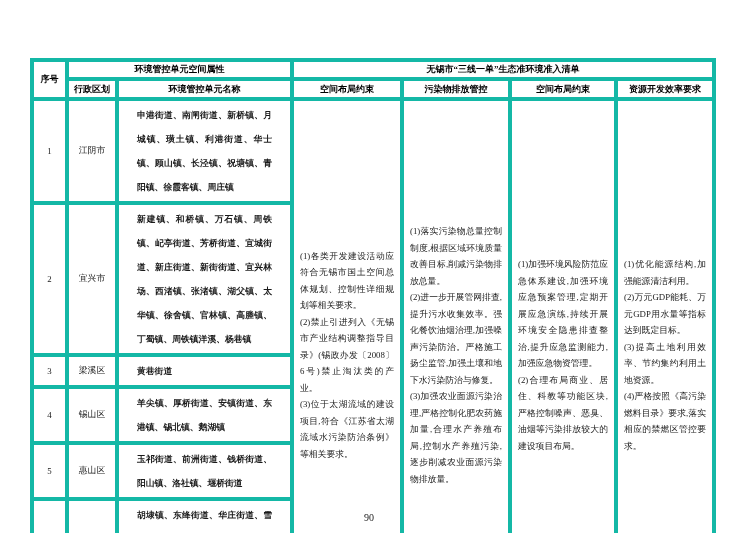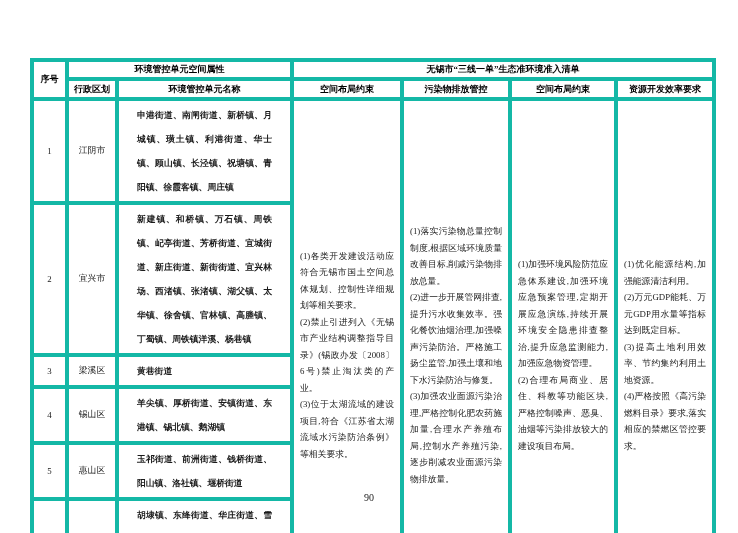--- a/index.html
+++ b/index.html
@@ -39,21 +39,21 @@
   tr.h1 { height:18px; }
   tr.h2 { height:20px;margin-top:32px; }
   tr.r1 { height:70px; }
   tr.r2 { height:103px; }
   tr.r3 { height:20px; }
   tr.r4 { height:37px; }
   tr.r5 { height:33px; }
   tr.r6 { height:60px; }
   tr.r7 { height:22px; }
   .page-number {
-    position:absolute; left:0; right:0; top:492px;
+    position:absolute; left:0; right:0; top:512px;
     text-align:center; font-size:10px; color:#222;
   }
 </style>
 </head>
 <body>
 
 <div class="page">
 
 
   <table class="main">

